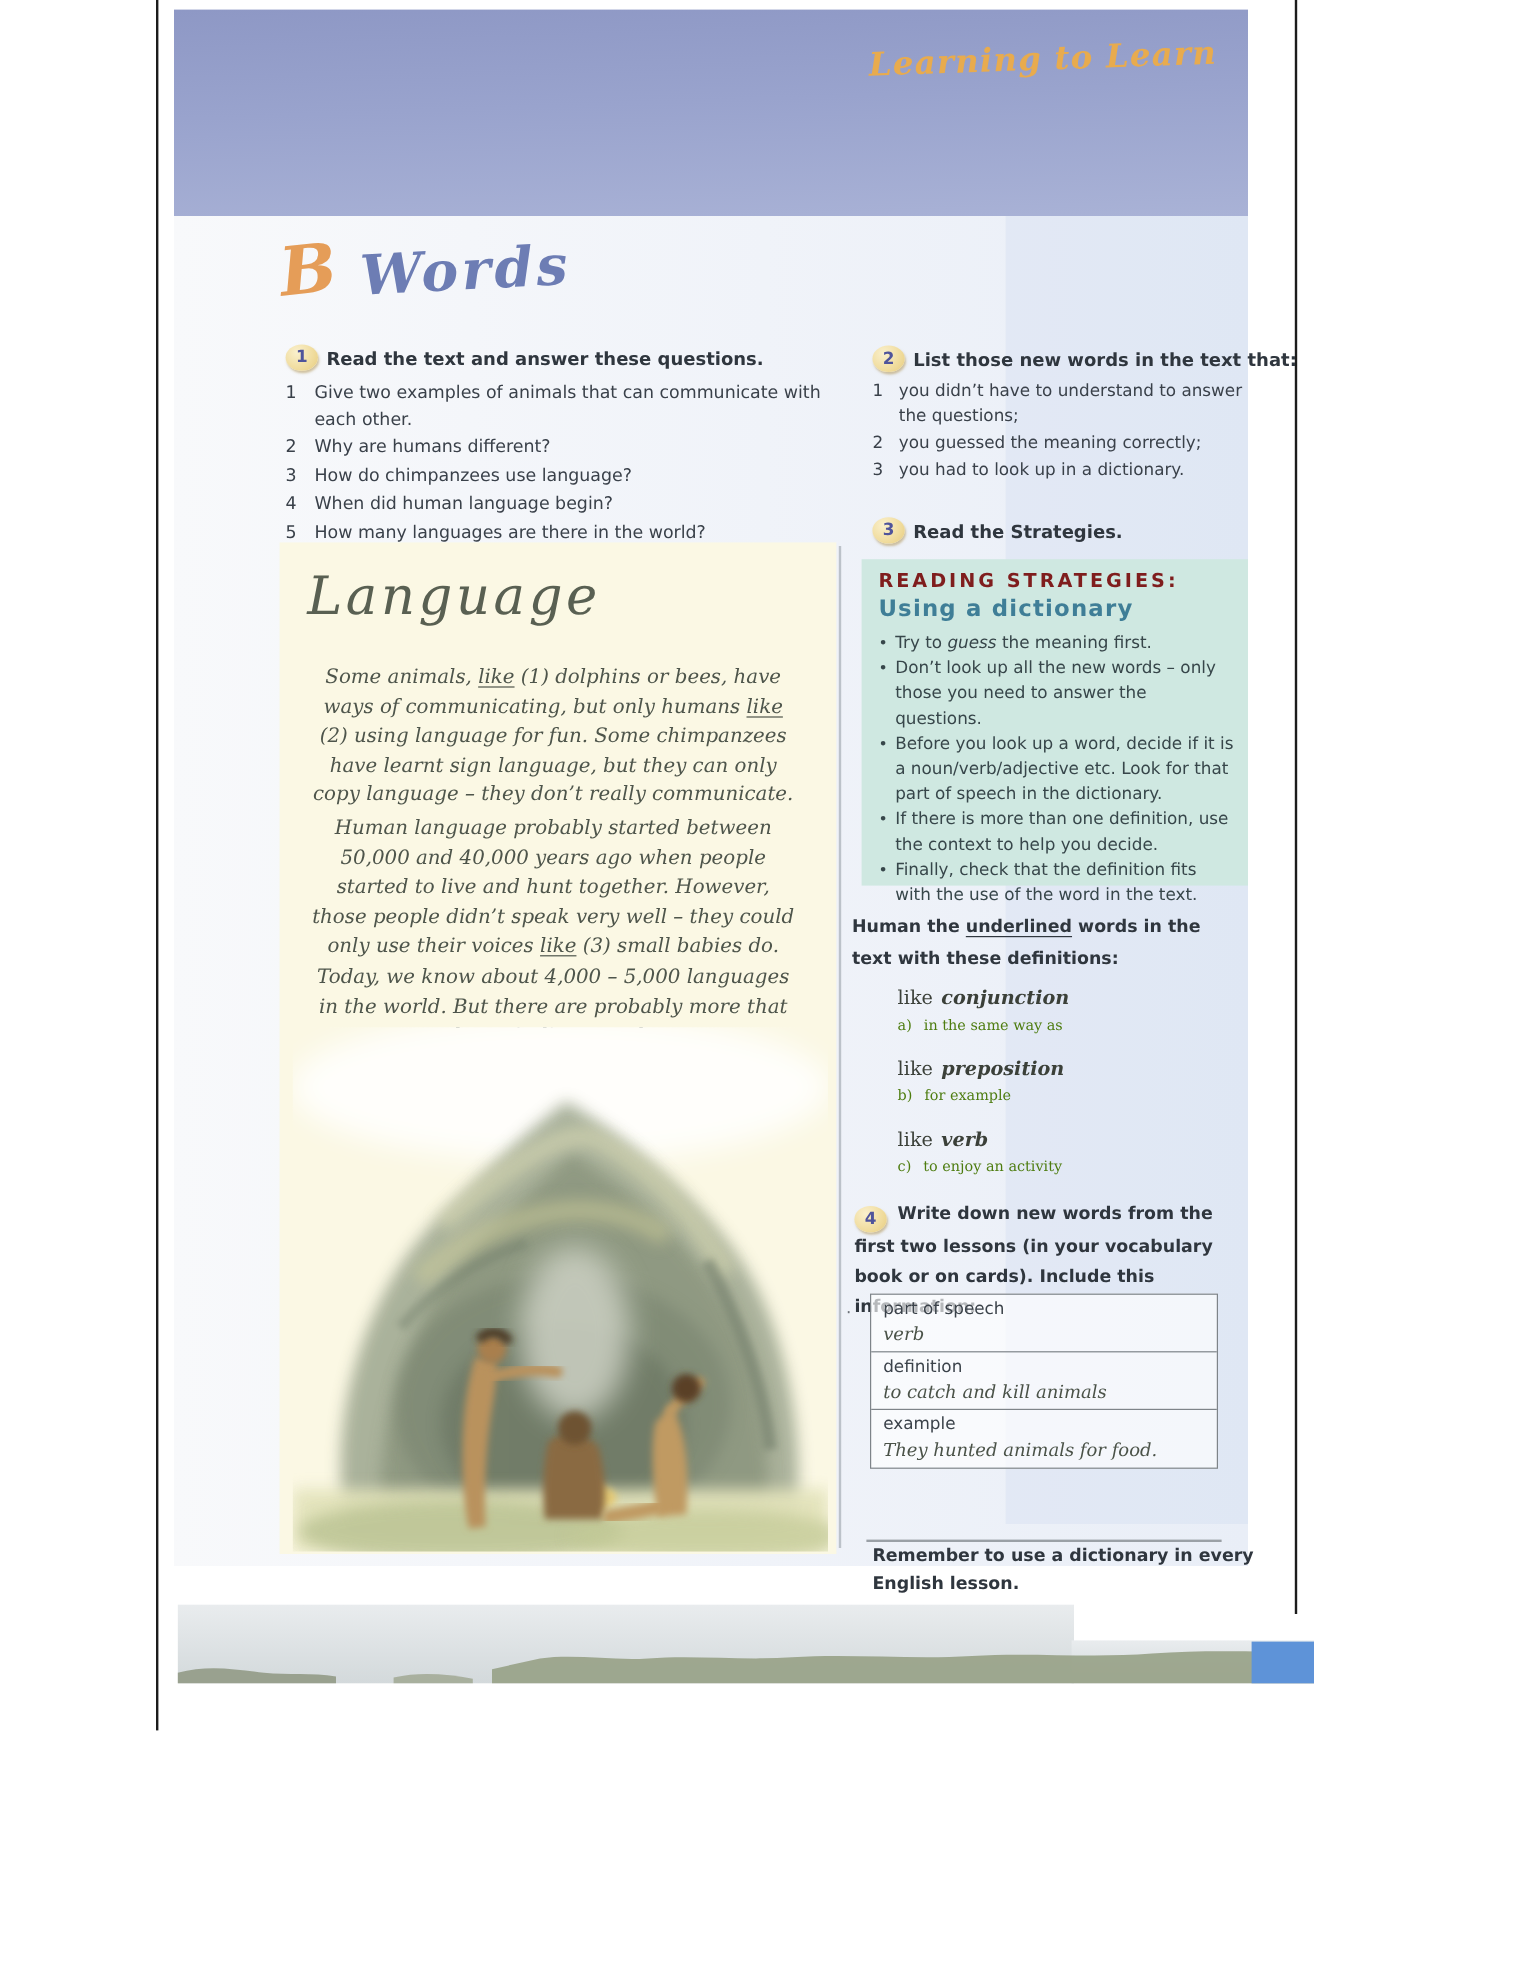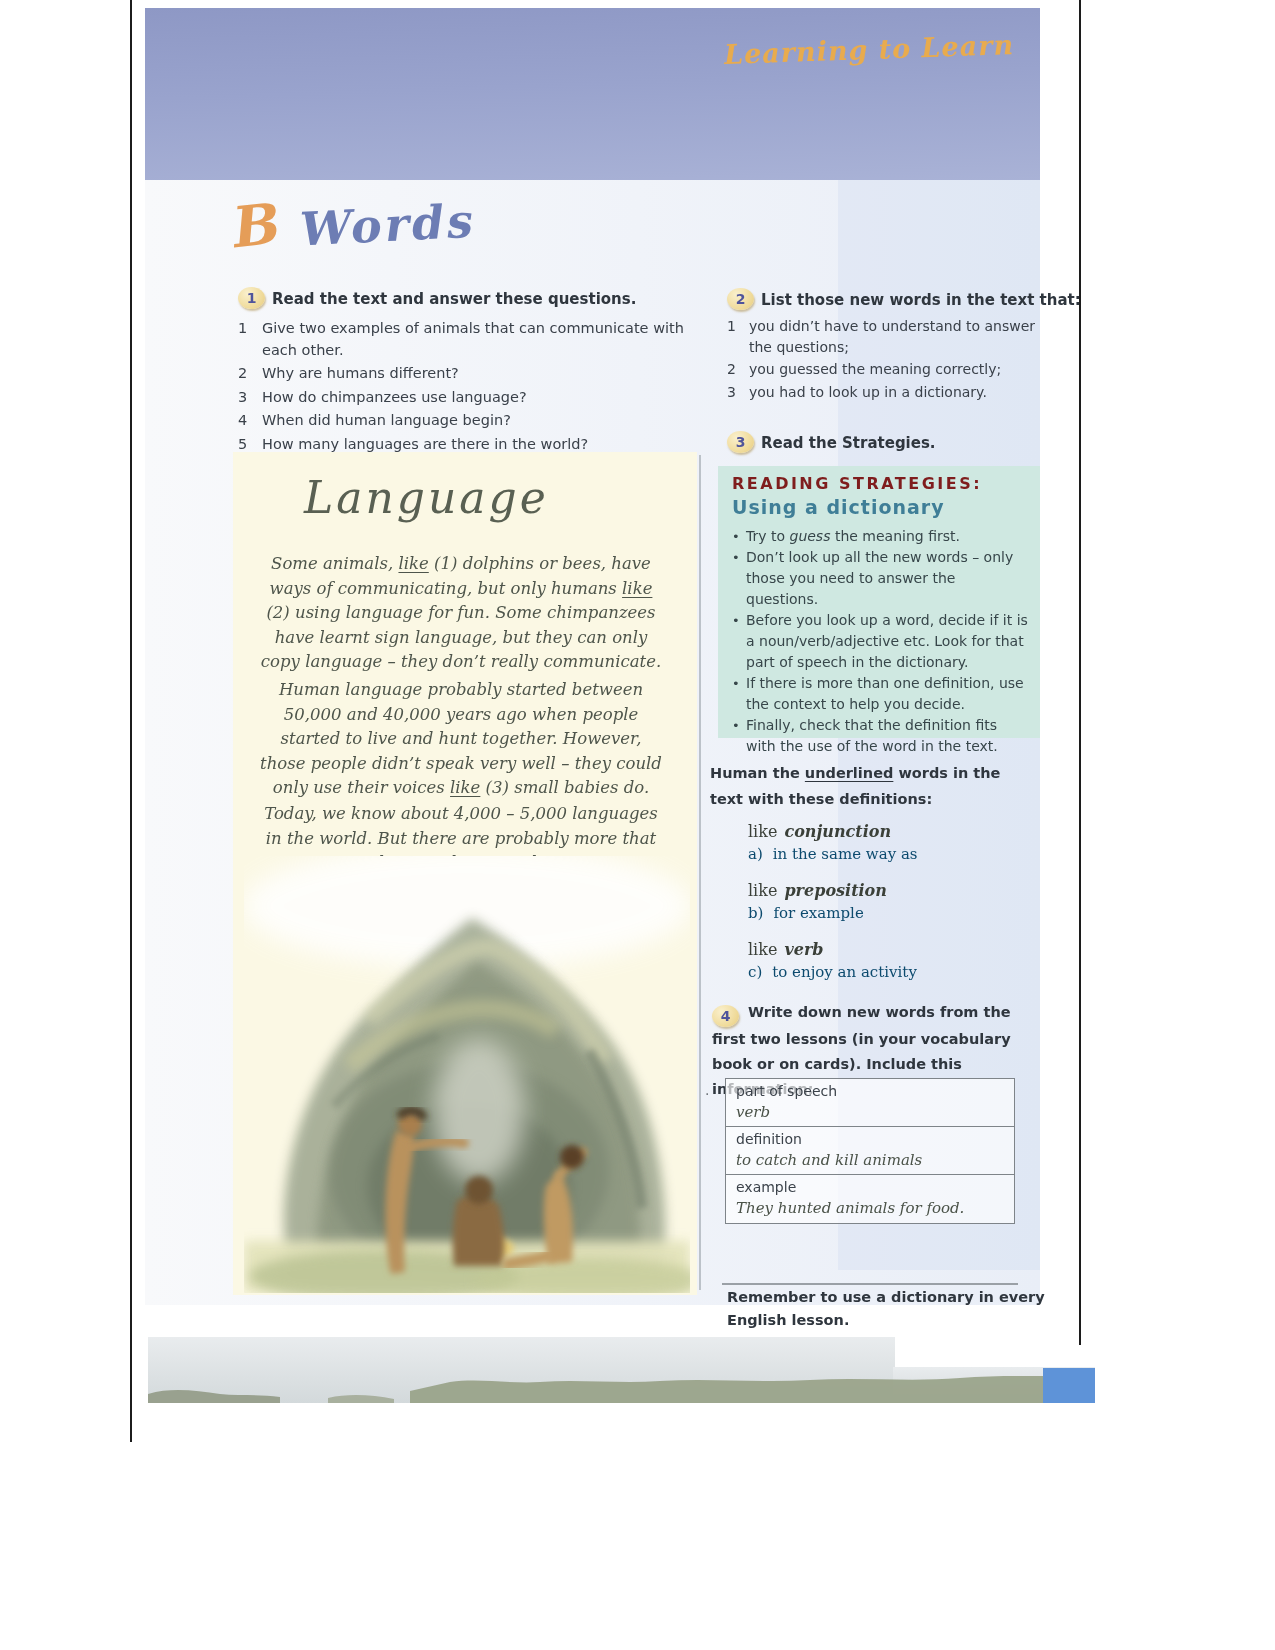--- a/index.html
+++ b/index.html
@@ -53,21 +53,21 @@
   .ex1-heading{left:272px;top:290px;}
   .ex2-badge{left:727px;top:288px;}
   .ex2-heading{left:761px;top:291px;}
   .ex3-badge{left:727px;top:431px;}
   .ex3-heading{left:761px;top:434px;}
 
   
   .reading-box{position:absolute;left:233px;top:452px;width:464px;height:843px;
         background:#fbf8e4;}
   .reading-title{position:absolute;left:256px;top:472px;font-family:"DejaVu Serif",serif;
-        font-style:italic;font-size:44px;color:#596052;letter-spacing:3px;margin-left:48px;}
+        font-style:italic;font-size:44px;color:#596052;letter-spacing:3px;}
   .reading-p{position:absolute;left:256px;width:410px;font-family:"DejaVu Serif",serif;
         font-style:italic;font-size:16.5px;line-height:24.5px;color:#4e554b;text-align:center;}
   .p1{top:552px;} .p2{top:678px;} .p3{top:802px;}
   .u{text-decoration:underline;text-underline-offset:3px;}
 
   .cave{position:absolute;left:244px;top:856px;width:446px;height:437px;}
 
   
   .col-rule{position:absolute;left:699px;top:455px;width:2px;height:835px;background:#bcc2c9;}
 
@@ -82,21 +82,21 @@
   .s-text{font-size:14px;line-height:21px;color:#37464a;}
   .s-text .it{font-style:italic;}
 
   
   .match-heading{position:absolute;left:710px;top:760px;width:320px;
         font-weight:bold;font-size:14.5px;line-height:26px;color:#2f363e;}
   .match-pairs{position:absolute;left:748px;top:820px;font-family:"DejaVu Serif",serif;}
   .pair{margin-bottom:13px;}
   .pair-word{font-size:16px;line-height:23px;color:#3b4039;}
   .pair-word .pos{font-weight:bold;font-style:italic;margin-left:7px;}
-  .pair-def{font-size:15px;line-height:23px;color:#0c4a6e;}
+  .pair-def{font-size:12px;line-height:23px;color:#4d7c0f;}
   .pair-def .letter{margin-right:10px;}
 
   
   .ex4-para{position:absolute;left:712px;top:1000px;width:332px;
         font-weight:bold;font-size:14.5px;line-height:25px;color:#2f363e;}
 
   
   .vocab-table{position:absolute;left:725px;top:1078px;width:288px;
         border:1px solid #7e8489;background:rgba(255,255,255,0.65);}
   .vrow{height:48px;border-bottom:1px solid #7e8489;box-sizing:border-box;padding:2px 10px 0 10px;}

